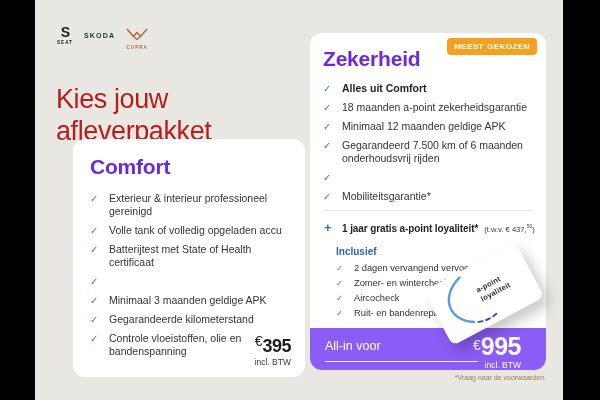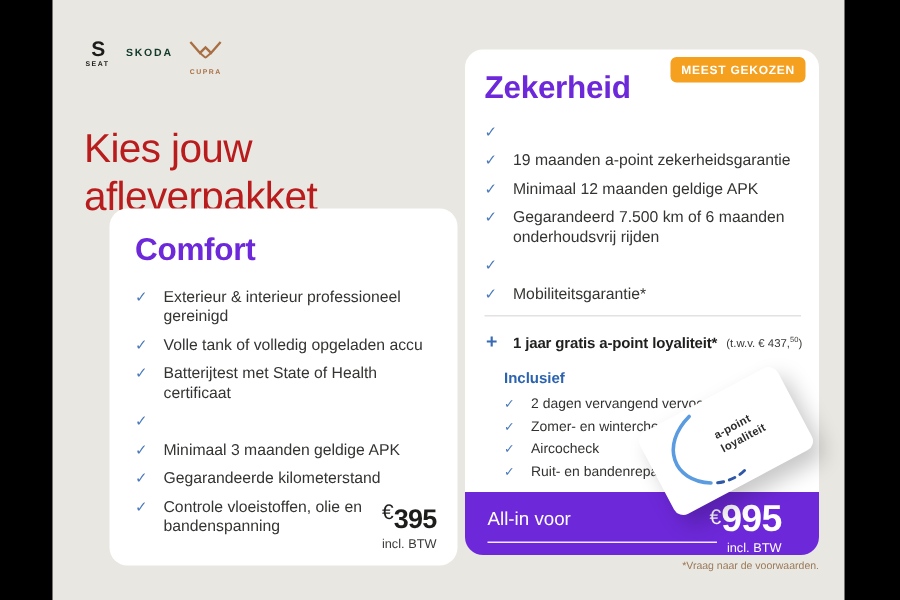--- a/index.html
+++ b/index.html
@@ -53,21 +53,21 @@
   .incl .checklist li{margin-bottom:3.5px;}
   .incl .chk{flex:0 0 11px;font-size:8.5px;line-height:11.5px;}
   .incl .txt{font-size:9.3px;line-height:11.5px;color:#323230;}
 
   .loyalty{position:absolute;left:122px;top:230px;width:104px;height:62px;background:#fff;border-radius:7px;
            transform:rotate(-28deg);box-shadow:3px 9px 14px rgba(0,0,0,0.22);z-index:3;}
   .loyalty svg{position:absolute;left:0;top:0;}
   .ltext{position:absolute;left:47px;top:20px;font-size:7.5px;font-weight:700;color:#2c2c2c;line-height:1.3;letter-spacing:0.2px;}
   .ltext span{display:block;}
 
-  .zfooter{position:absolute;left:0;right:0;bottom:0;height:42px;background:#6d28d9;border-radius:0 0 12px 12px;z-index:1;}
+  .zfooter{position:absolute;left:0;right:0;bottom:0;height:42px;background:#8b5cf6;border-radius:0 0 12px 12px;z-index:1;}
   .allin{position:absolute;left:15px;top:11px;color:#fff;font-size:12.5px;}
   .allin-rule{position:absolute;left:15px;bottom:8px;width:153px;height:1px;background:rgba(255,255,255,0.9);}
   .zprice{position:absolute;right:25px;top:4px;text-align:right;color:#fff;}
   .zprice .cur{font-size:14px;font-weight:400;vertical-align:5px;}
   .zprice .amt{font-size:25px;font-weight:700;letter-spacing:-0.5px;}
   .zprice .note{font-size:8.5px;margin-top:-1px;}
 
   .footnote{position:absolute;top:374px;right:17px;font-size:7px;color:#9a7a58;}
 </style>
 </head>
@@ -136,24 +136,25 @@
         <div class="note">incl. BTW</div>
       </div>
     </section>
 
     <section class="card zeker">
       <div class="badge">MEEST GEKOZEN</div>
       <h2>Zekerheid</h2>
       <ul class="checklist">
         <li class="bold">
             <span class="chk">✓</span>
-          </li>
-        <li>
-            <span class="chk">✓</span>
-            <span class="txt">19 maanden a-point zekerheidsgarantie</span>
+            <span class="txt">Alles uit Comfort</span>
+          </li>
+        <li>
+            <span class="chk">✓</span>
+            <span class="txt">18 maanden a-point zekerheidsgarantie</span>
           </li>
         <li>
             <span class="chk">✓</span>
             <span class="txt">Minimaal 12 maanden geldige APK</span>
           </li>
         <li>
             <span class="chk">✓</span>
             <span class="txt">Gegarandeerd 7.500 km of 6 maanden onderhoudsvrij rijden</span>
           </li>
         <li>

